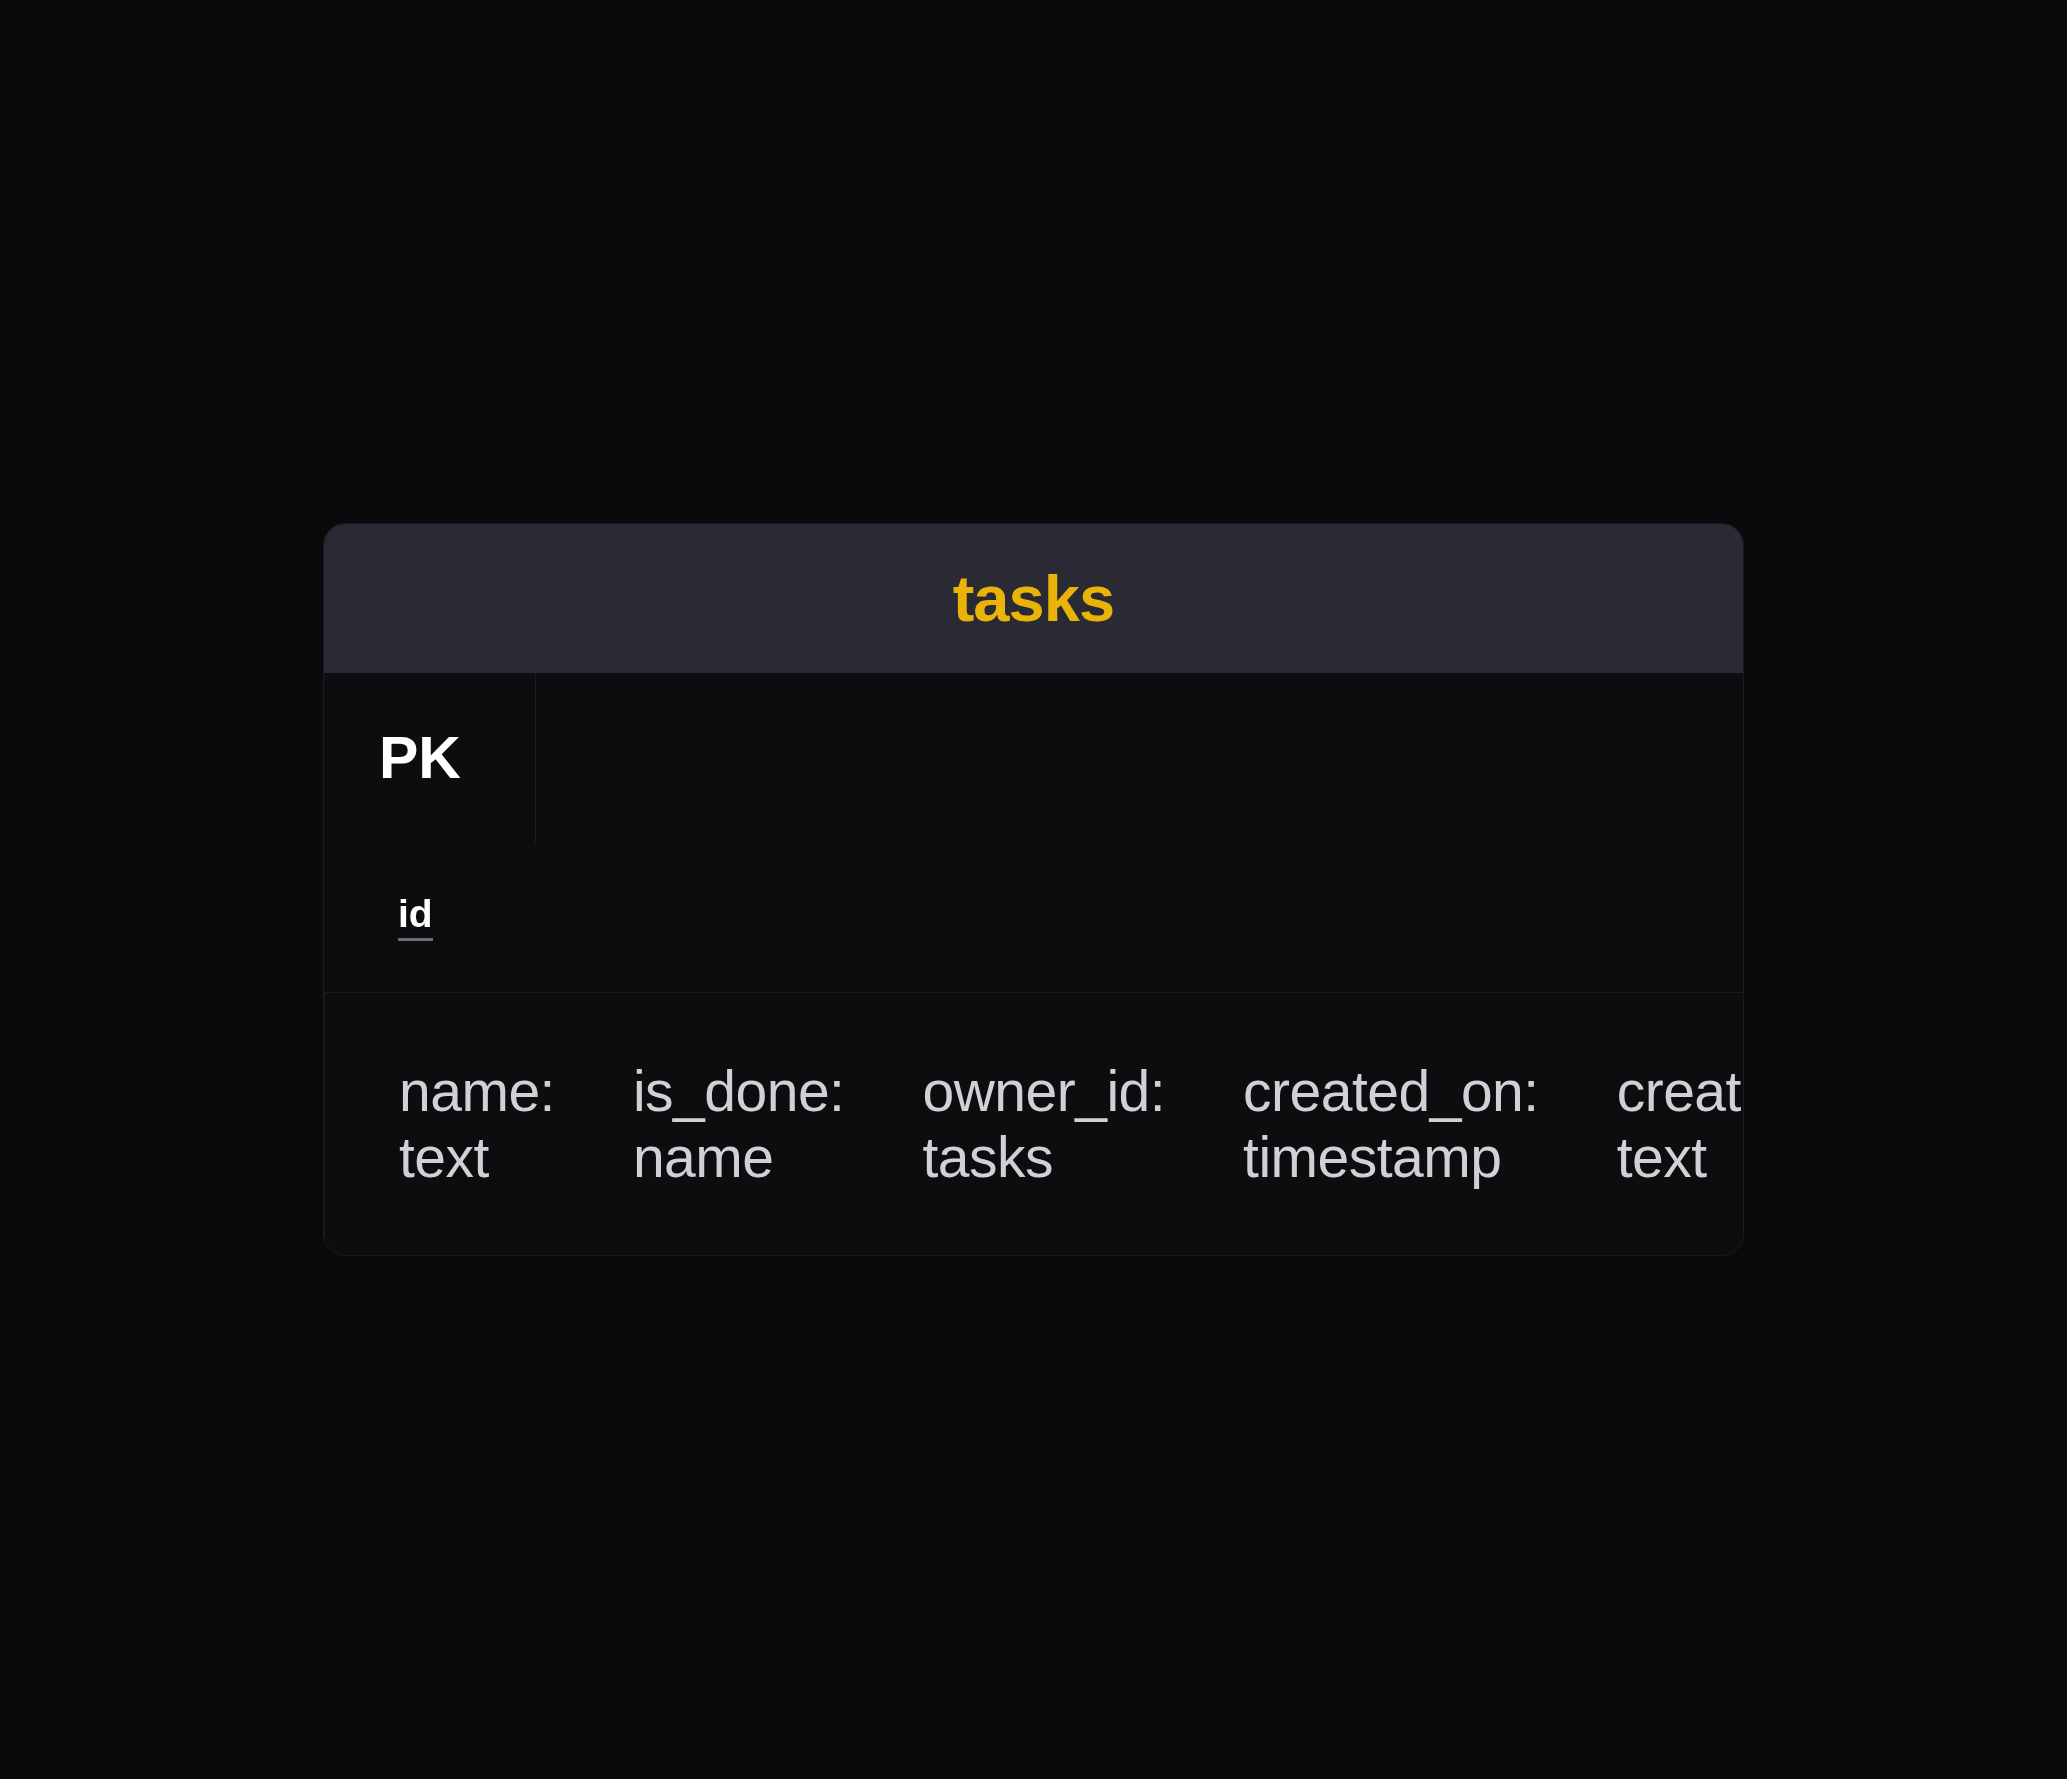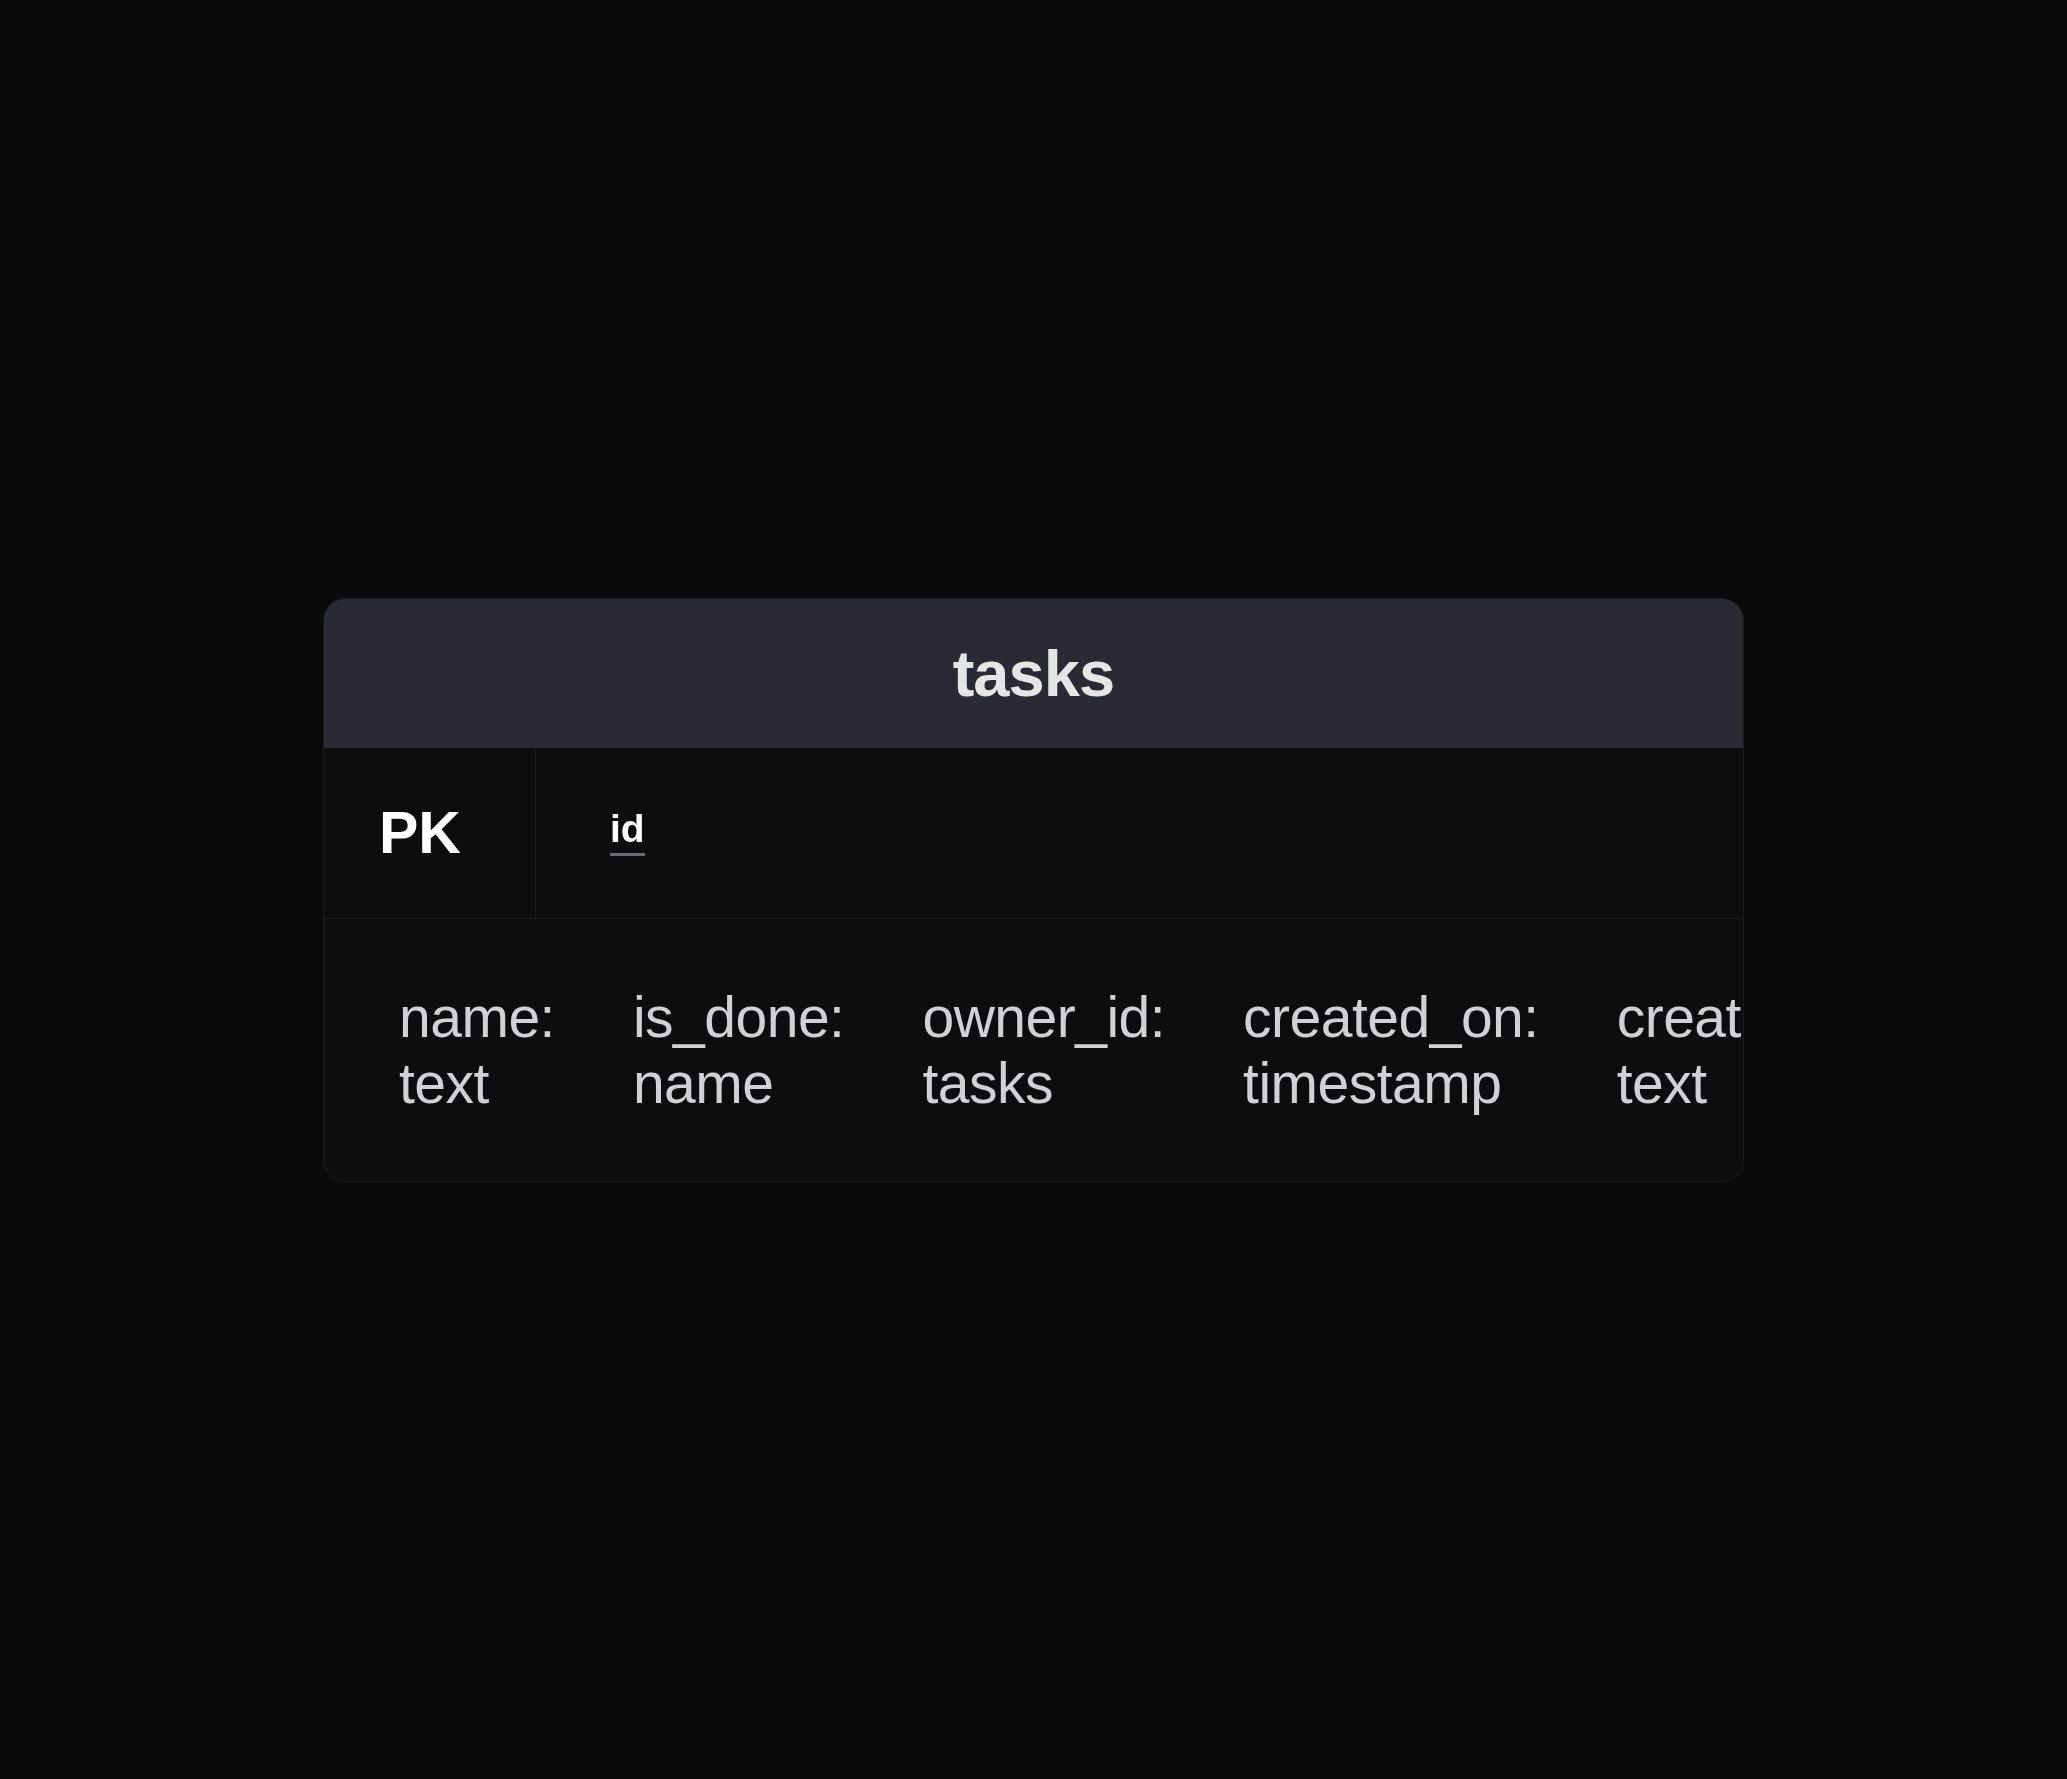--- a/index.html
+++ b/index.html
@@ -22,32 +22,33 @@
       border-radius: 22px;
       overflow: hidden;
       border: 0.9px solid #1a1a1f;
     }
     .table-header {
       background: #2a2a35;
       padding: 37px 0;
       text-align: center;
     }
     .table-title {
-      color: #e5e5e5;
+      color: #eab308;
       font-size: 65px;
       font-weight: 700;
       letter-spacing: -0.9px;
     }
     .table-body {
       display: flex;
       flex-direction: column;
     }
     .pk-row {
       display: flex;
       border-bottom: 0.9px solid #1a1a1f;
+      flex-direction: column;
     }
     .pk-cell {
       width: 212px;
       padding: 51px 0 51px 55px;
       border-right: 0.9px solid #1a1a1f;
       display: flex;
       align-items: center;
     }
     .pk-label {
       color: #ffffff;

